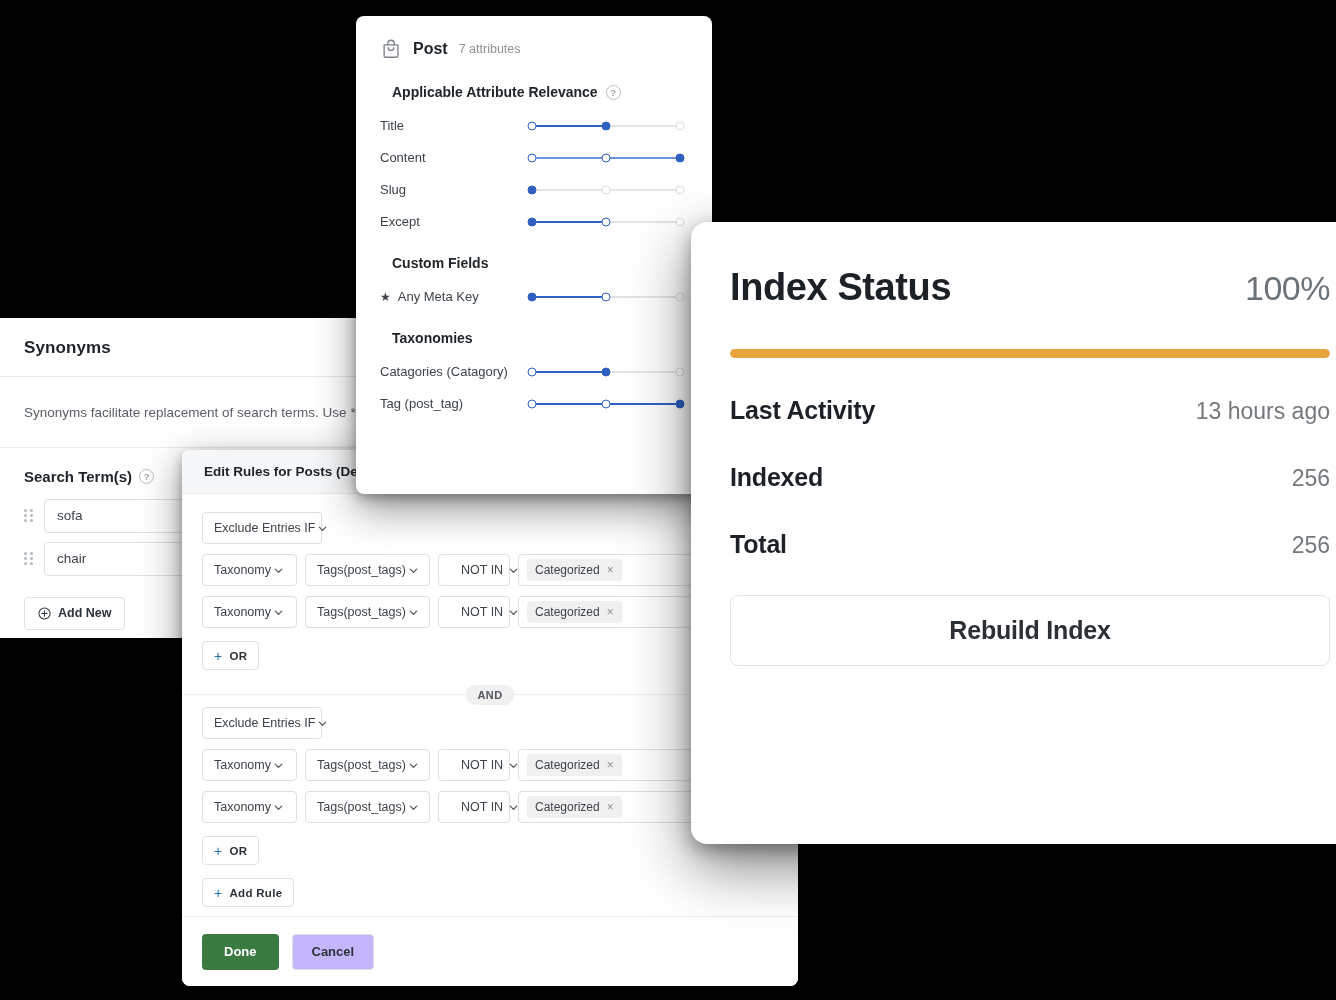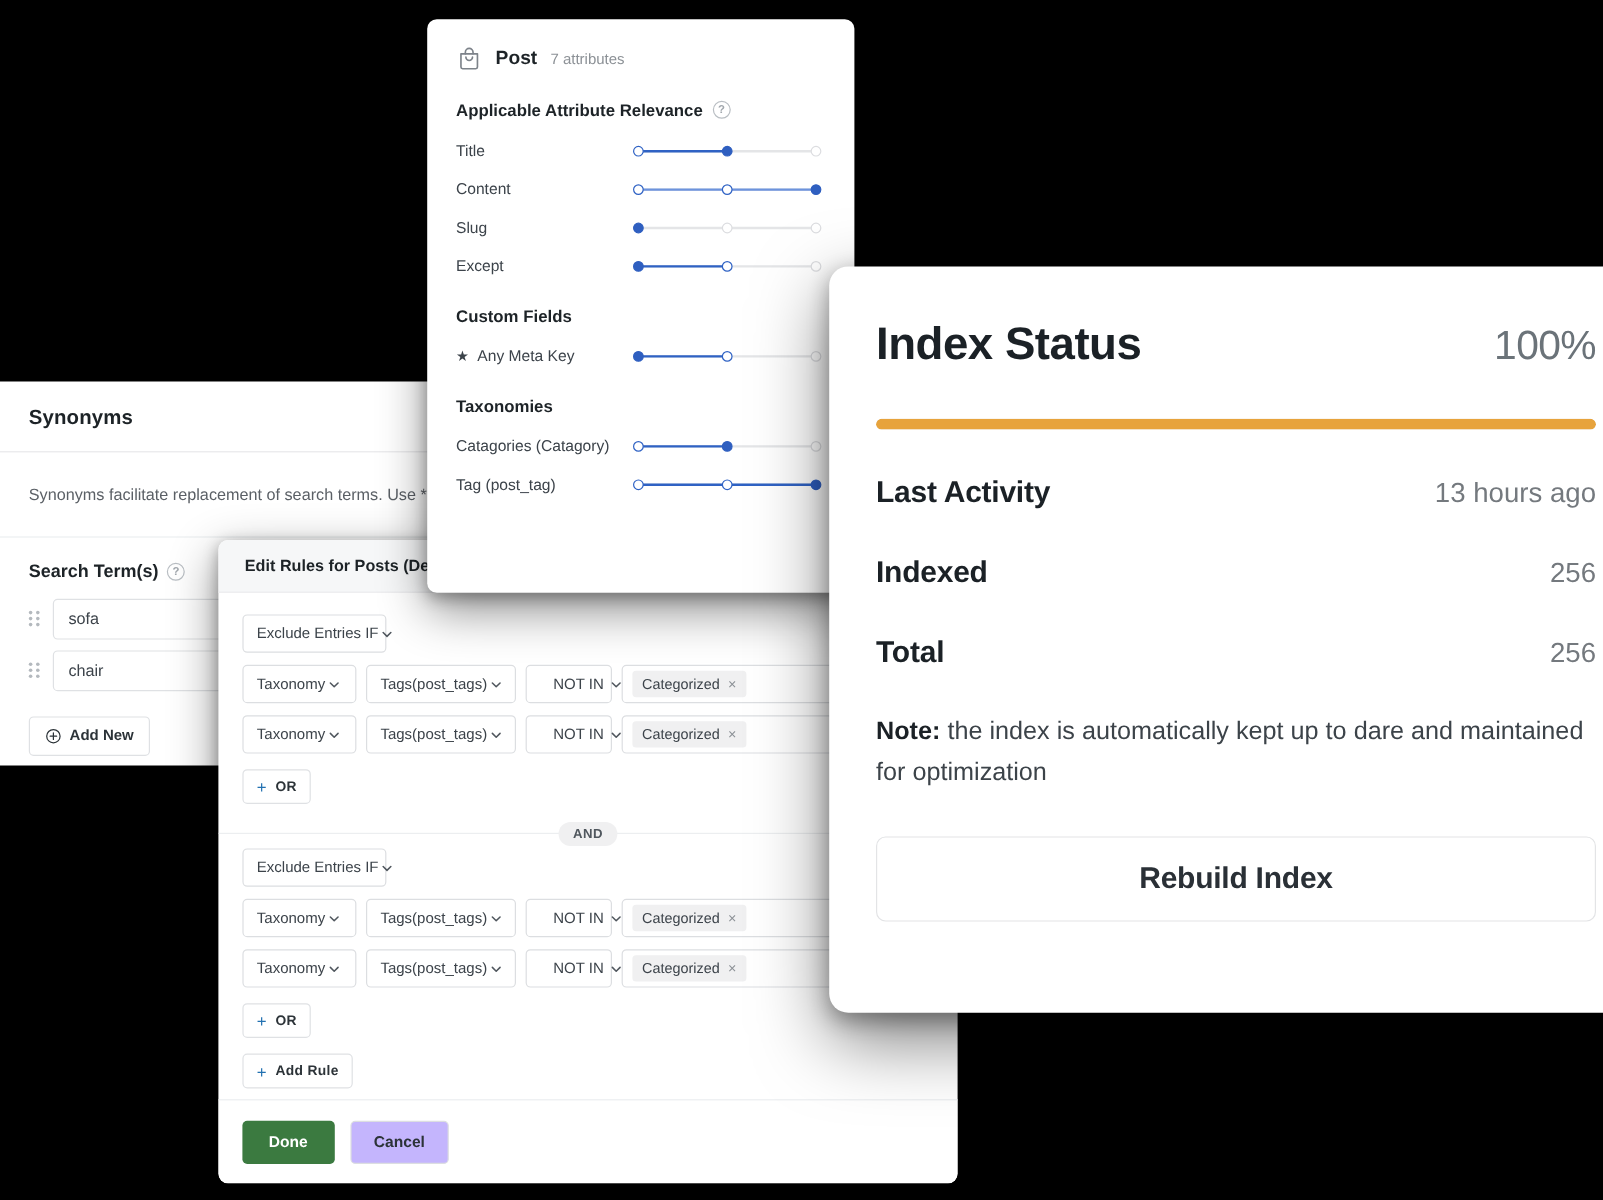--- a/index.html
+++ b/index.html
@@ -132,23 +132,24 @@
   
   #post-panel {
     left: 356px; top: 16px; width: 356px; height: 478px;
     border-radius: 8px;
   }
   .post-inner { padding: 22px 24px 0 24px; }
   .post-title-row { display: flex; align-items: center; gap: 11px; margin-bottom: 24px; }
   .post-title { font-size: 16px; font-weight: 700; color: #1d2327; }
   .post-sub { font-size: 12.5px; color: #8c9196; }
   .sec-head {
-    display: flex; gap: 8px;
+    display: flex; align-items: center; gap: 8px;
     font-size: 14px; font-weight: 700; color: #1d2327;
     margin-bottom: 18px;
+    margin-left: 12px;
   }
   .sec-head.mt { margin-top: 26px; }
   .attr-row { display: flex; align-items: center; margin-bottom: 17px; }
   .attr-name { font-size: 13px; color: #3c434a; width: 150px; flex: none; display:flex; align-items:center; gap:7px; }
   .attr-name .star { color: #3c434a; font-size: 12px; }
   .slider { position: relative; width: 152px; height: 12px; flex: none; }
   .slider .rail {
     position: absolute; left: 2px; right: 2px; top: 50%; height: 2px;
     transform: translateY(-50%); background: #e4e5e7; border-radius: 1px;
   }
@@ -546,21 +547,18 @@
       </div>
       <div class="idx-stat">
         <span class="k">Indexed</span>
         <span class="v">256</span>
       </div>
       <div class="idx-stat">
         <span class="k">Total</span>
         <span class="v">256</span>
       </div>
 
-      <div class="idx-note">
-        <b>Note:</b><span> the index is automatically kept up to dare and maintained for optimization</span>
-      </div>
 
       <button class="btn-rebuild">Rebuild Index</button>
     </div>
   </div>
 
 </div>
 
 </body></html>

